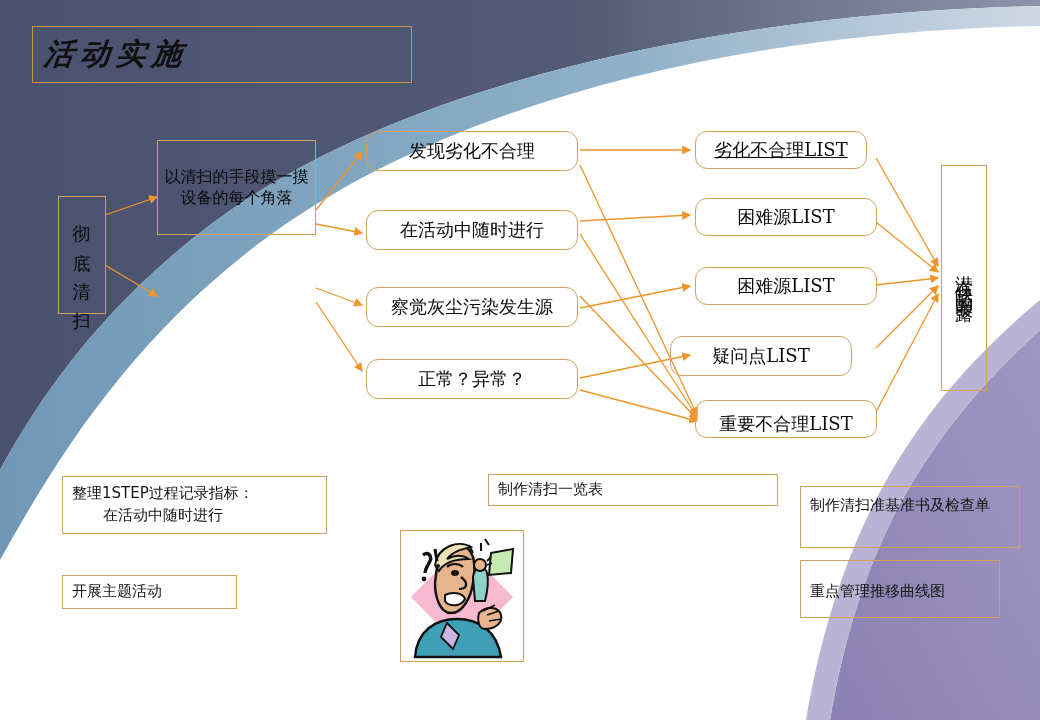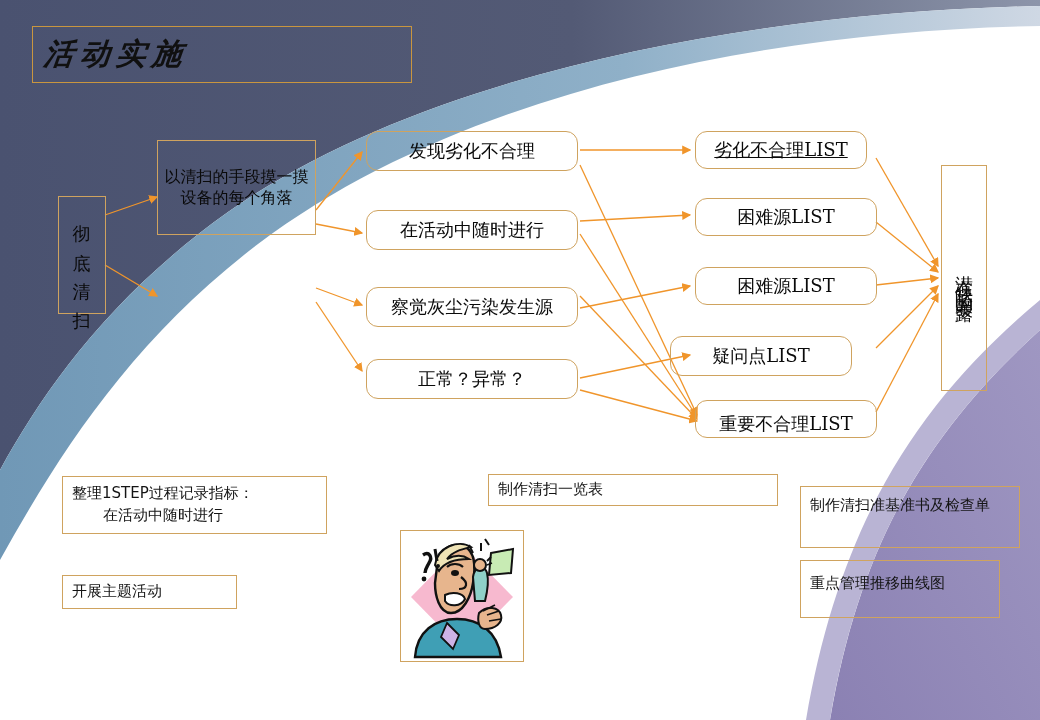--- a/index.html
+++ b/index.html
@@ -214,21 +214,21 @@
   </div>
   <div class="nbox" style="left:62px;top:575px;width:175px;height:34px;">
     <span>开展主题活动</span>
   </div>
   <div class="nbox" style="left:488px;top:474px;width:290px;height:32px;">
     <span>制作清扫一览表</span>
   </div>
   <div class="nbox" style="left:800px;top:465px;width:220px;height:62px;align-items:flex-start;padding-top:8px;margin-top:21px;">
     <span>制作清扫准基准书及检查单</span>
   </div>
-  <div class="nbox" style="left:800px;top:560px;width:200px;height:58px;align-items:flex-start;padding-top:12px;">
+  <div class="nbox" style="left:800px;top:560px;width:200px;height:58px;align-items:flex-start;padding-top:20px;">
     <span>重点管理推移曲线图</span>
   </div>
 
   <div id="clip-box">
     <svg width="122" height="130" viewBox="0 0 122 130">
       <rect x="0" y="0" width="122" height="130" fill="#ffffff"></rect>
 
       <polygon points="61,14 112,66 61,118 10,66" fill="#f7b9cf"></polygon>
 
       <path d="M14,126 C16,100 34,88 56,88 C78,88 96,100 100,126 Z" fill="#3f9fb5"></path>

